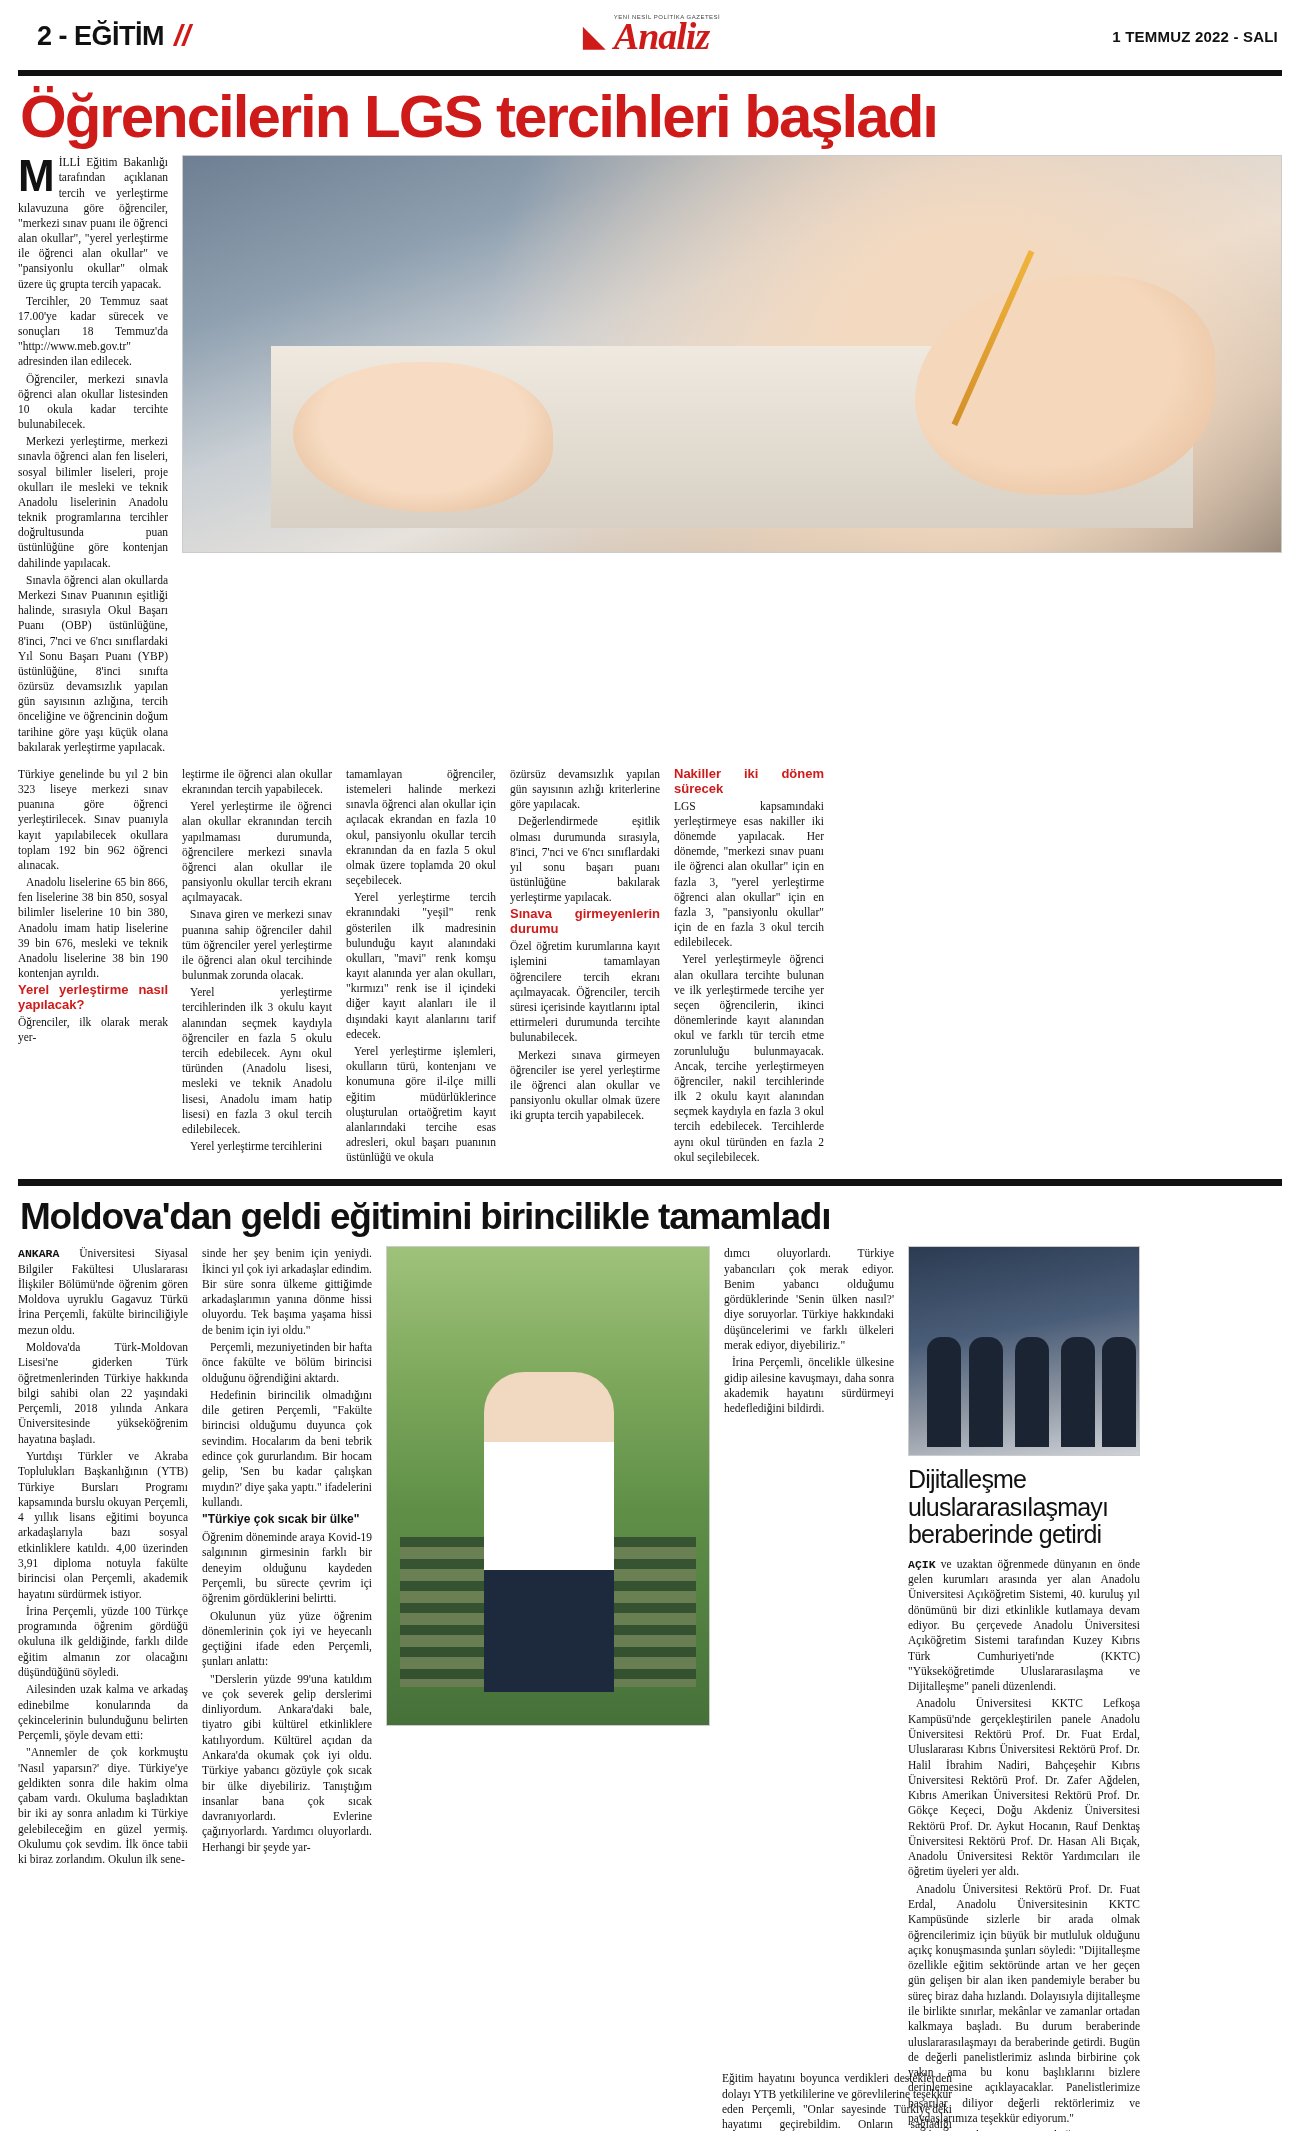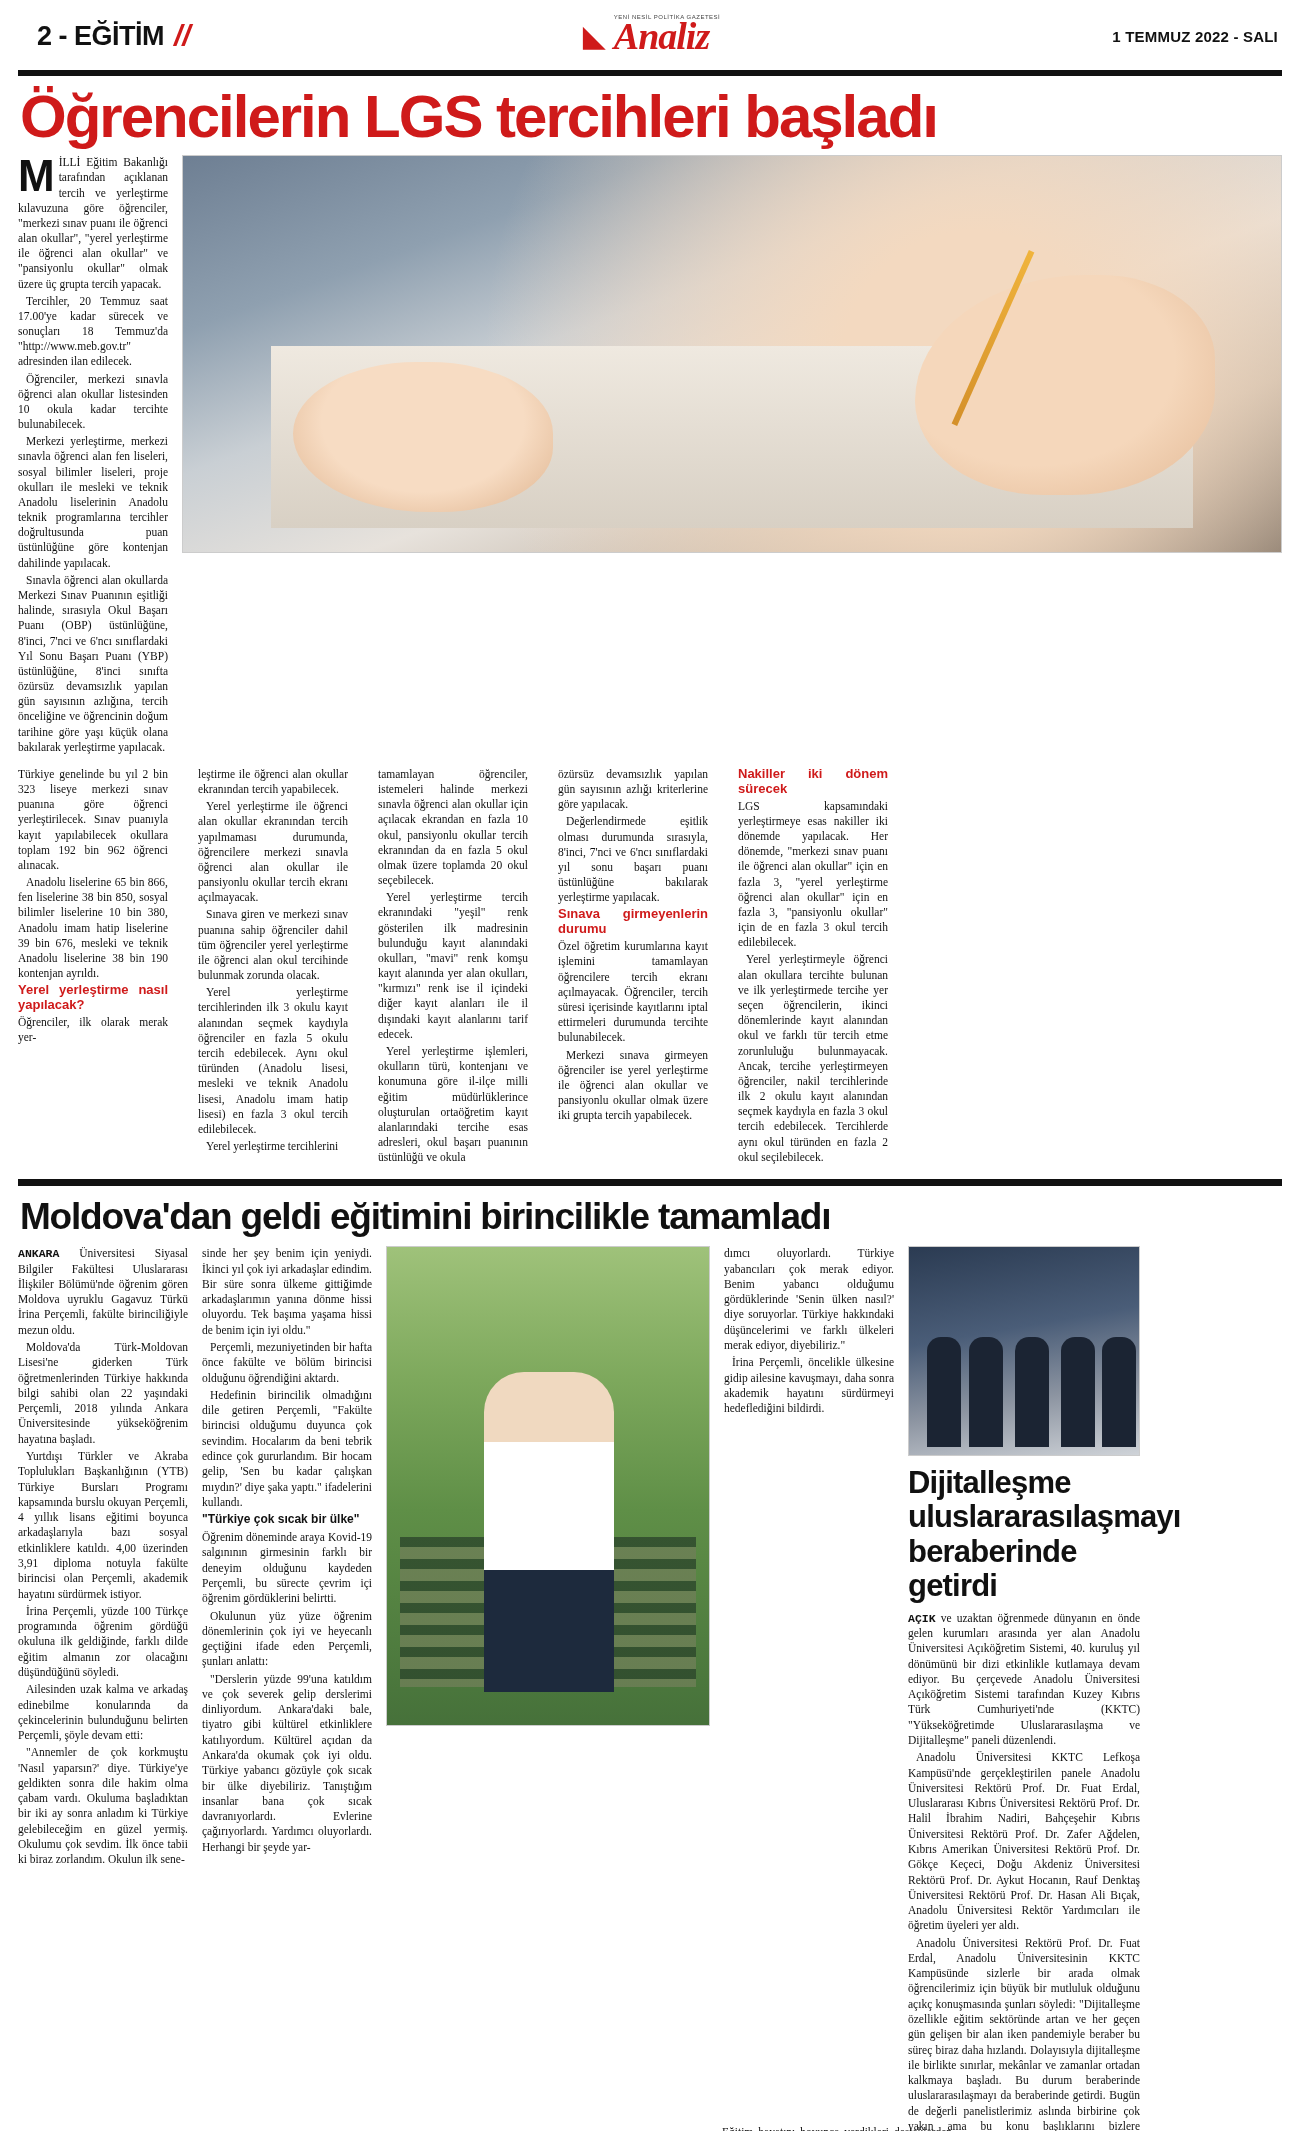--- a/index.html
+++ b/index.html
@@ -87,21 +87,21 @@
     position:absolute; right:6%; top:30%; width:300px; height:220px;
     background:radial-gradient(ellipse at 40% 40%, #f5d7bb 0 55%, #e2b894 100%);
     border-radius:60% 40% 50% 45%; z-index:2;
   }
   .photo-main .hand2{
     position:absolute; left:10%; top:52%; width:260px; height:150px;
     background:radial-gradient(ellipse at 50% 40%, #f7dcc3 0 55%, #ddb18b 100%);
     border-radius:50% 50% 45% 55%; z-index:2;
   }
 
-  .cols-row { display:flex; gap:30px; margin-top:10px; }
+  .cols-row { display:flex; gap:14px; margin-top:10px; }
   .col { width:150px; font-size:11.5px; line-height:1.32; text-align:justify; }
   .col p { margin:0 0 2px 0; text-indent:8px; }
   .col p.first { text-indent:0; }
   .subhead-red {
     color:#cf1a1a; font-family:"Liberation Sans", sans-serif; font-weight:bold;
     font-size:13px; line-height:1.15; margin:6px 0 3px 0; text-indent:0 !important;
   }
 
   
   .hr-blk { height:7px; background:#111; margin:12px 0 0 0; }
@@ -133,22 +133,22 @@
   }
   .photo-right-col { width:232px; }
   .photo-panel {
     width:232px; height:210px; border:1px solid #ccc;
     background:linear-gradient(170deg,#2b3b52 0%, #4a5d78 40%, #8c94a1 70%, #cfd3d8 100%);
     position:relative; overflow:hidden;
   }
   .photo-panel .fig { position:absolute; bottom:4%; width:34px; height:110px; background:#1b2433; border-radius:14px 14px 0 0;}
   .photo-panel .f1{left:8%;} .photo-panel .f2{left:26%;} .photo-panel .f3{left:46%;} .photo-panel .f4{left:66%;} .photo-panel .f5{left:84%;}
   .headline3 {
-    font-family:"Liberation Sans", sans-serif; font-weight:bold;
-    font-size:31px; line-height:1.1; letter-spacing:-0.8px; margin:10px 0 8px 0;
+    font-family:"Liberation Sans", sans-serif; font-weight:normal;
+    font-size:25px; line-height:1.1; letter-spacing:-0.8px; margin:10px 0 8px 0;
   }
   .col-right { font-size:11.5px; line-height:1.33; text-align:justify; }
   .col-right p { margin:0 0 2px 0; text-indent:8px; }
   .col-right p.first { text-indent:0; }
 </style>
 </head>
 <body>
 
 <div class="page">
 

